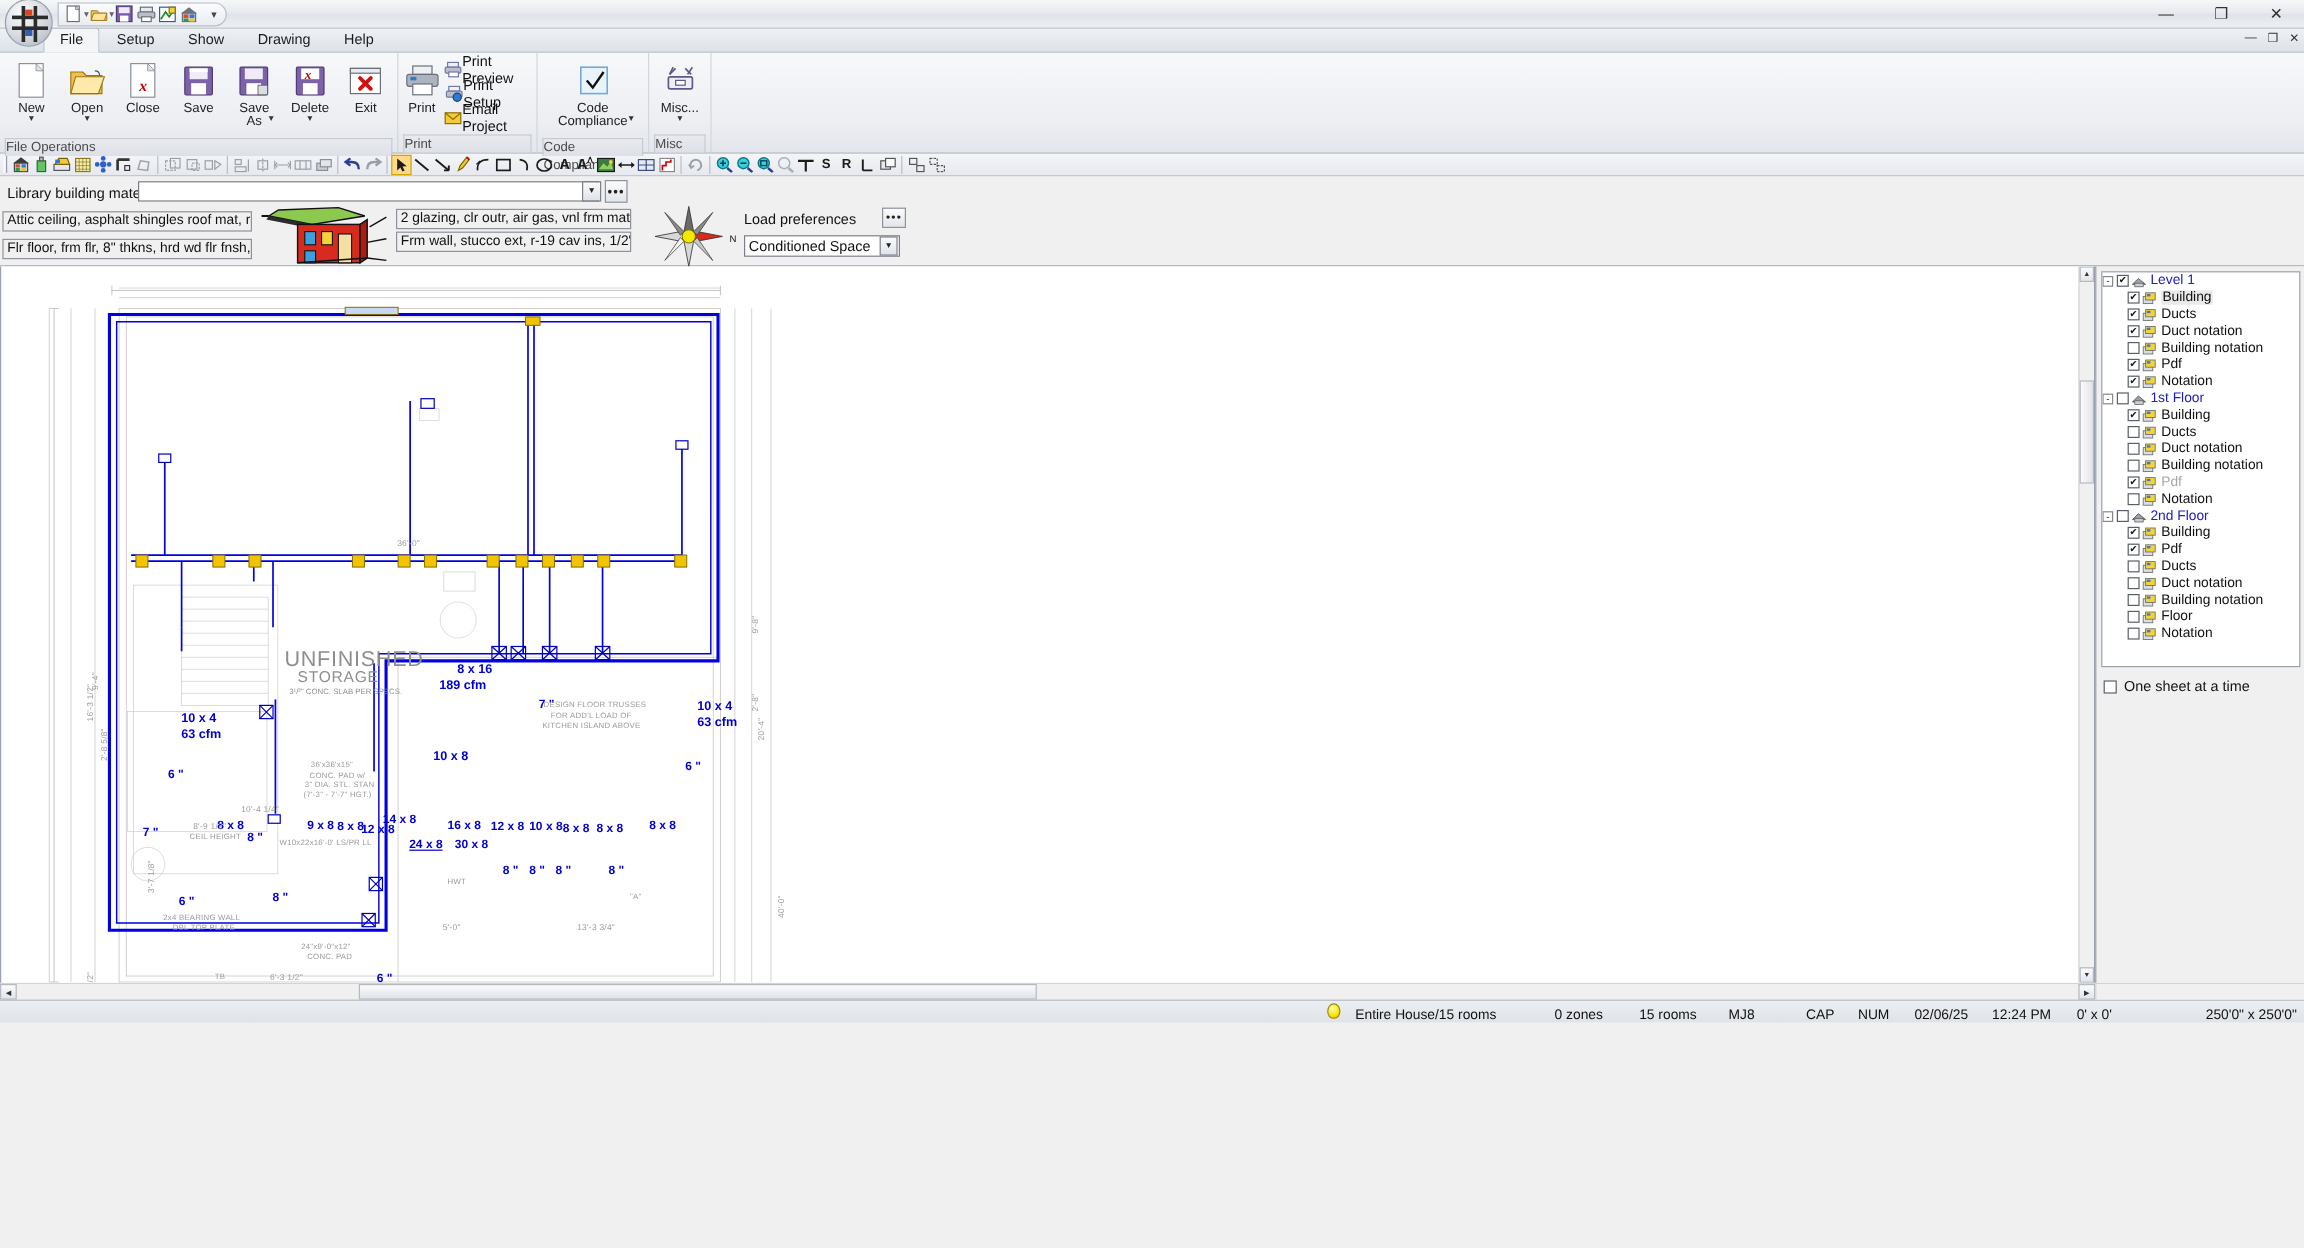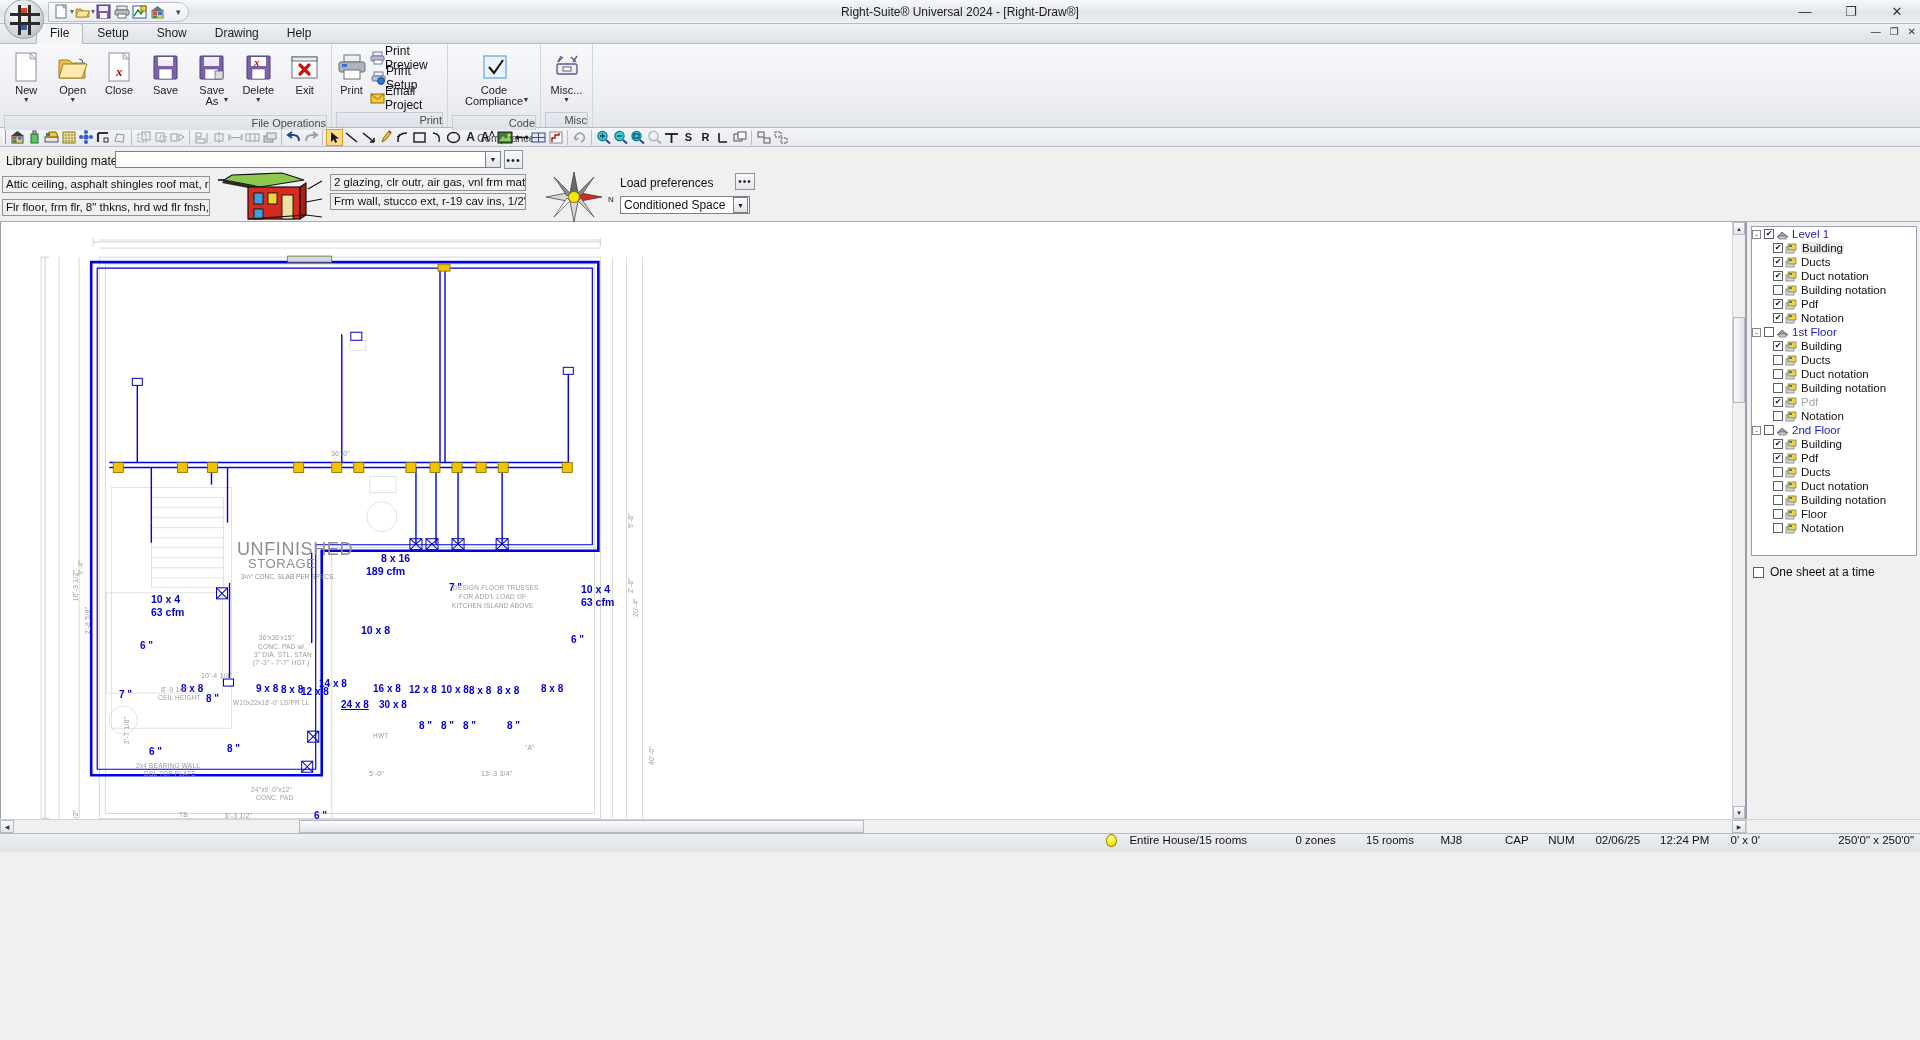--- a/index.html
+++ b/index.html
@@ -70,21 +70,21 @@
   .ribbon{
     height:84px; background:linear-gradient(180deg,#f7f8fa 0%,#eceef2 70%,#e3e6ec 100%);
     border-bottom:1px solid #b4b9c2; display:flex; position:relative;
   }
   .rgroup{
     position:relative; display:flex; flex-direction:column;
     border-right:1px solid #d2d6dd; padding:0 3px;
   }
   .rgroup .gbody{flex:1; display:flex; align-items:flex-start; padding-top:4px;}
   .rgroup .gname{
-    text-align:right; font-size:11px; color:#4a4a4a;
+    text-align:left; font-size:11px; color:#4a4a4a;
     height:15px; line-height:15px;
     background:linear-gradient(180deg,#e8eaef,#dde0e7);
     border:1px solid #c6cad2; border-bottom:none; margin:0 1px;
   }
   .bigbtn{
     width:47px; display:flex; flex-direction:column; align-items:center;
     padding-top:3px; font-size:11px; color:#222;
   }
   .bigbtn .ic{height:32px;display:flex;align-items:center;justify-content:center;}
   .bigbtn .lb{margin-top:2px;text-align:center;line-height:11px;}
@@ -222,21 +222,21 @@
     width:14px;background:linear-gradient(180deg,#fafbfc,#e2e5ea);
     border:1px solid #b4b9c2;display:flex;align-items:center;justify-content:center;
     font-size:6px;color:#333;
   }
   .hsb .track{flex:1;position:relative;}
   .hsb .thumb{position:absolute;top:0;bottom:0;background:linear-gradient(180deg,#fbfbfc,#dfe3e9);border:1px solid #b4b9c2;}
 
   
   .statusbar{
     height:19px;background:linear-gradient(180deg,#eceef2,#dfe3e9);
-    border-top:1px solid #b4b9c2;display:flex;align-items:flex-start;font-size:11.5px;color:#111;
+    border-top:1px solid #b4b9c2;display:flex;align-items:flex-end;font-size:11.5px;color:#111;
   }
   .statusbar .cell{padding:0 6px;white-space:nowrap;}
   .sb-bulb{
     width:11px;height:13px;border-radius:50% 50% 45% 45%;
     background:radial-gradient(circle at 38% 32%,#ffff9a,#f2e000 70%,#c8b400);
     border:1px solid #9b8c00;
   }
   .duct-lbl{color:#0000d0;font-size:10.5px;font-weight:bold;white-space:nowrap;position:absolute;}
   .cfm-lbl{color:#0000d0;font-size:10.5px;font-weight:bold;white-space:nowrap;position:absolute;}
   .gray-t{color:#9a9a9a;font-size:6.5px;white-space:nowrap;position:absolute;letter-spacing:.2px;}
@@ -297,21 +297,20 @@
           <rect x="2" y="6" width="11" height="7" fill="#c9cdd4" stroke="#6a7078"></rect>
           <rect x="3" y="7" width="4" height="3" fill="#e04a2a"></rect>
           <rect x="8" y="7" width="4" height="3" fill="#2f7ad0"></rect>
           <rect x="3" y="10.5" width="4" height="2.5" fill="#2f9a3f"></rect>
           <rect x="8" y="10.5" width="4" height="2.5" fill="#f0c42a"></rect>
         </svg>
     </div>
     <span class="qat-more">▾</span>
   </div>
 
-  <div class="win-title">Right-Suite® Universal 2024 - [Right-Draw®]</div>
 
   <div class="win-btns">
     <div>—</div>
     <div>❐</div>
     <div class="close">✕</div>
   </div>
 </div>
 
 <div class="menubar">
   <div style="width:36px"></div>

